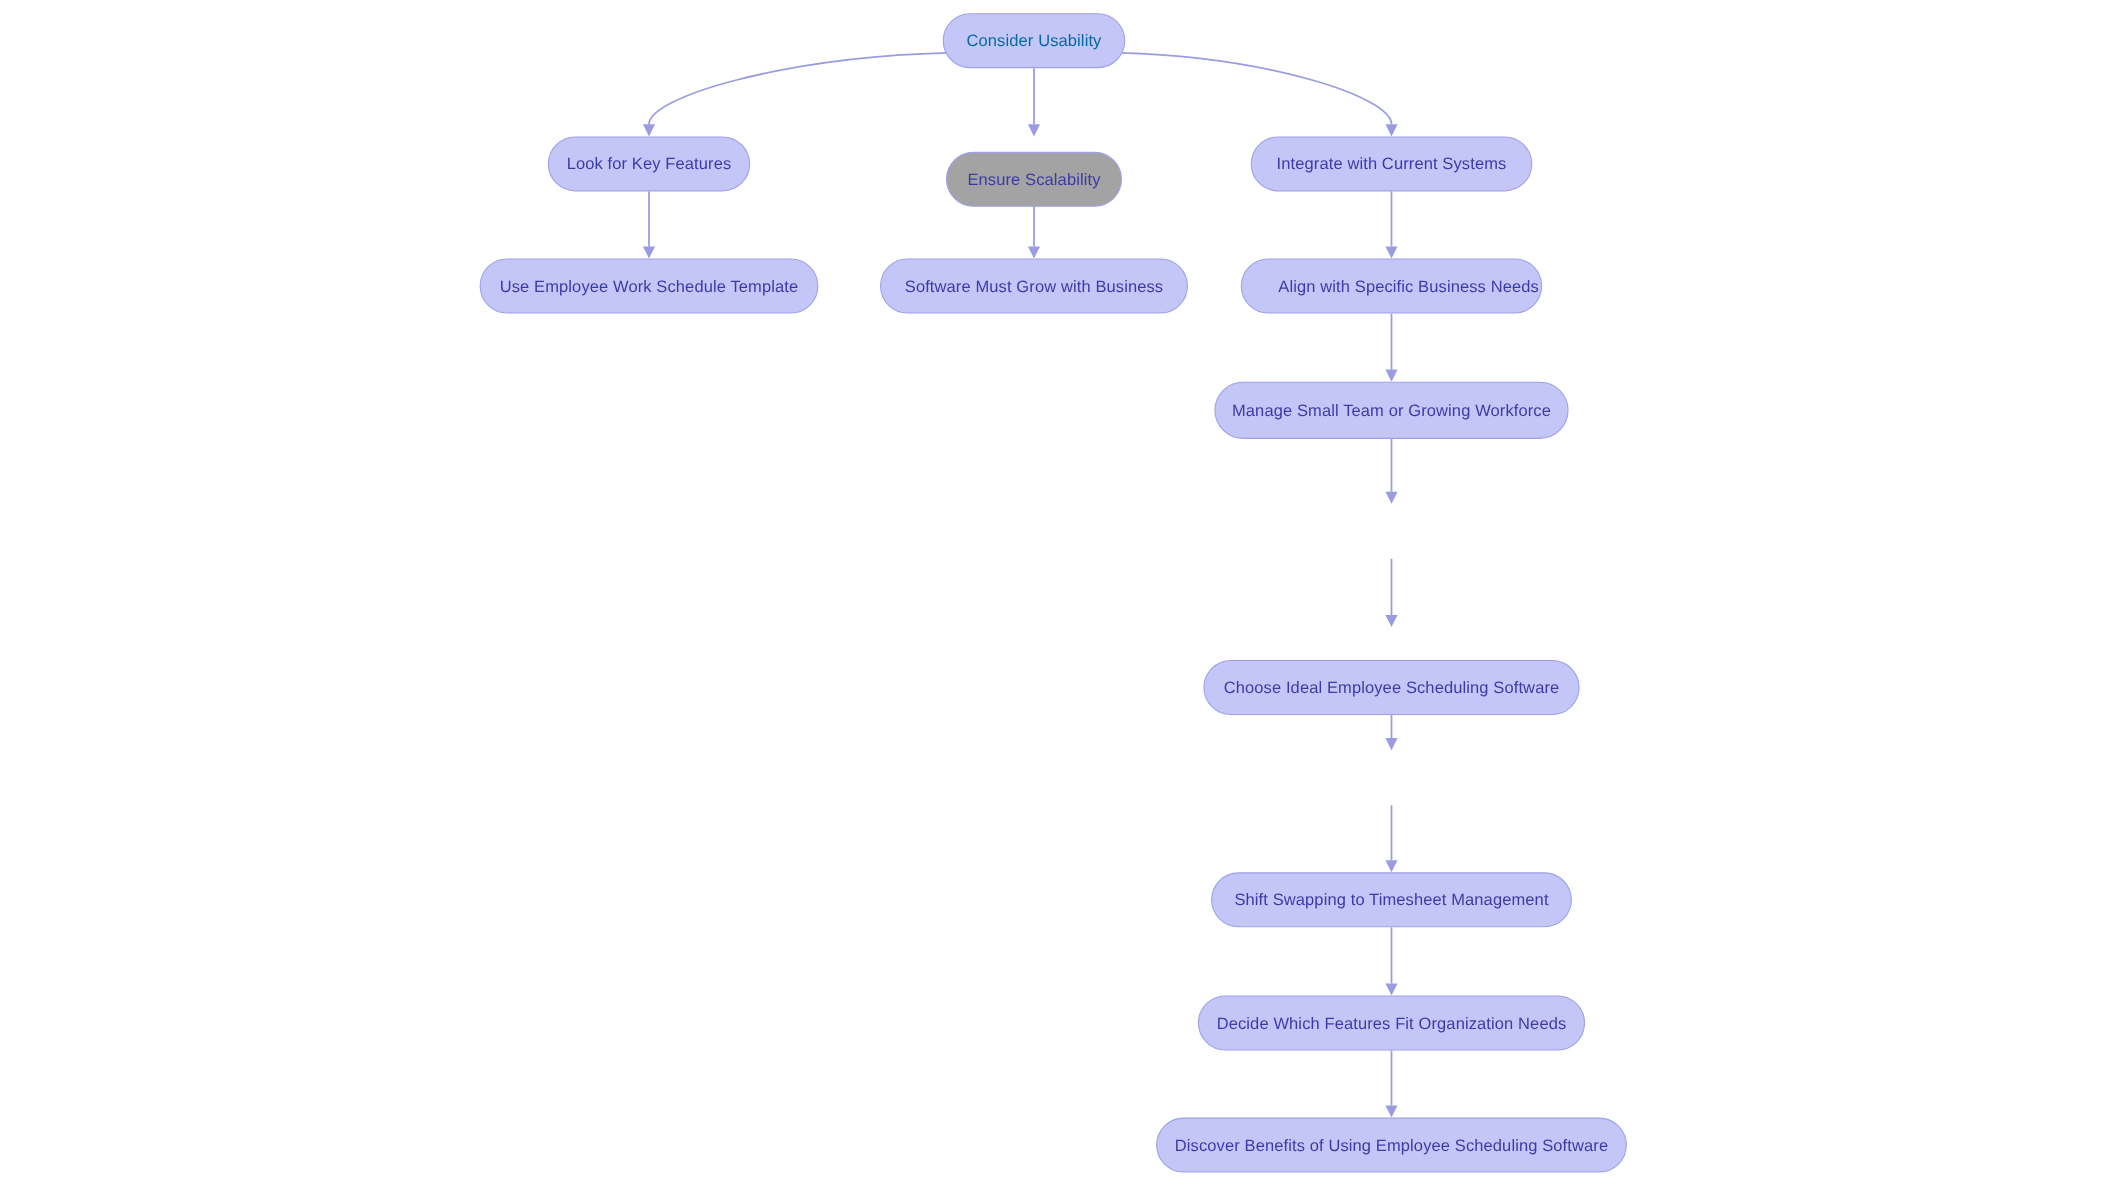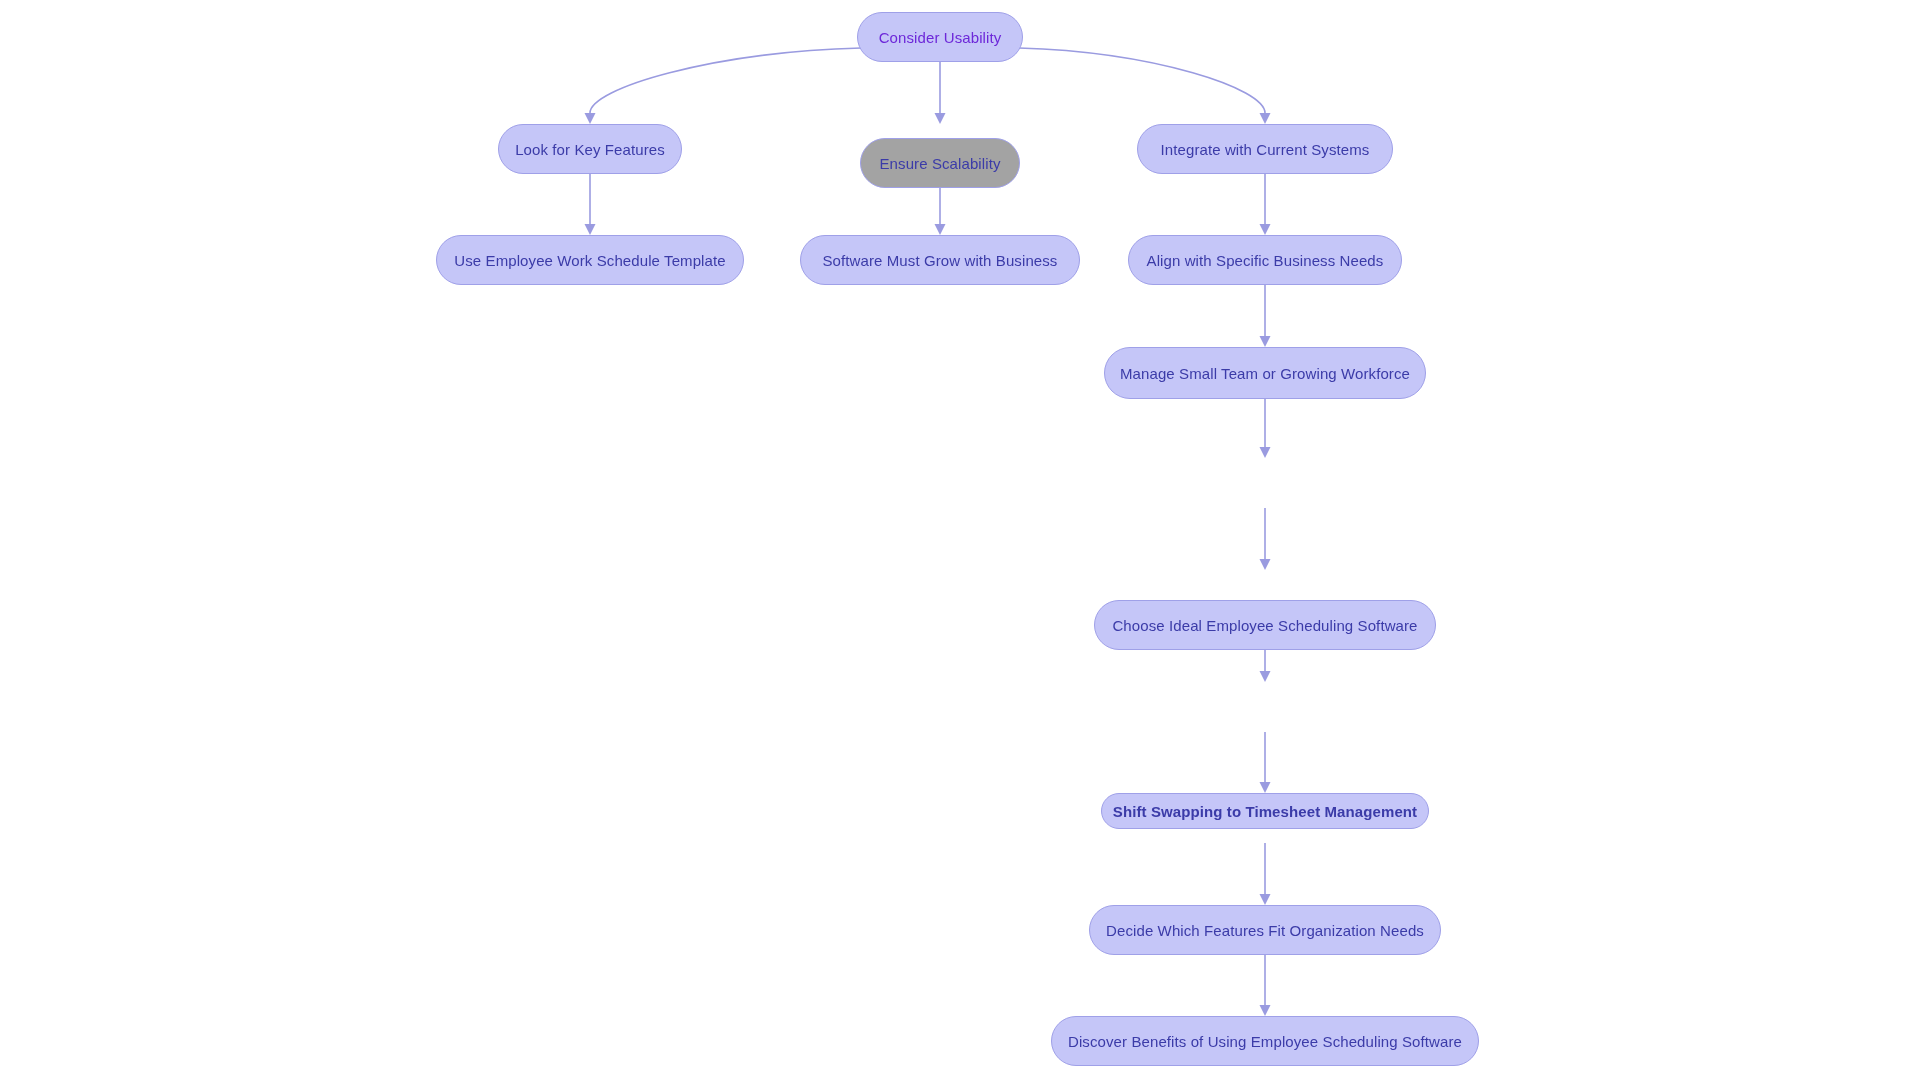--- a/index.html
+++ b/index.html
@@ -109,48 +109,48 @@
       <g>
         <line x1="1265" y1="843" x2="1265" y2="894" stroke="#9a9be0" stroke-width="1.6"></line>
         <polygon points="1259.5,894 1270.5,894 1265,905" fill="#9a9be0"></polygon>
       </g>
       <g>
         <line x1="1265" y1="955" x2="1265" y2="1005" stroke="#9a9be0" stroke-width="1.6"></line>
         <polygon points="1259.5,1005 1270.5,1005 1265,1016" fill="#9a9be0"></polygon>
       </g>
     </svg>
   <div id="node-layer">
-      <div class="node" style="left: 857px; top: 12px; width: 166px; height: 50px; background: rgb(197, 198, 248); border-color: rgb(159, 160, 232); color: #6d28d9; text-align: center;">
+      <div class="node" style="left: 857px; top: 12px; width: 166px; height: 50px; background: rgb(197, 198, 248); border-color: rgb(159, 160, 232); color: #0369a1; text-align: center;">
         <span class="node-label">Consider Usability</span>
       </div>
       <div class="node" style="left: 498px; top: 124px; width: 184px; height: 50px; background: rgb(197, 198, 248); border-color: rgb(159, 160, 232); color: rgb(59, 59, 168);">
         <span class="node-label">Look for Key Features</span>
       </div>
       <div class="node" style="left: 860px; top: 124px; width: 160px; height: 50px; background: #a3a3a3; border-color: rgb(159, 160, 232); color: rgb(59, 59, 168); margin-top: 14px;">
         <span class="node-label">Ensure Scalability</span>
       </div>
       <div class="node" style="left: 1137px; top: 124px; width: 256px; height: 50px; background: rgb(197, 198, 248); border-color: rgb(159, 160, 232); color: rgb(59, 59, 168);">
         <span class="node-label">Integrate with Current Systems</span>
       </div>
       <div class="node" style="left: 436px; top: 235px; width: 308px; height: 50px; background: rgb(197, 198, 248); border-color: rgb(159, 160, 232); color: rgb(59, 59, 168);">
         <span class="node-label">Use Employee Work Schedule Template</span>
       </div>
       <div class="node" style="left: 800px; top: 235px; width: 280px; height: 50px; background: rgb(197, 198, 248); border-color: rgb(159, 160, 232); color: rgb(59, 59, 168);">
         <span class="node-label">Software Must Grow with Business</span>
       </div>
-      <div class="node" style="left: 1128px; top: 235px; width: 274px; height: 50px; background: rgb(197, 198, 248); border-color: rgb(159, 160, 232); color: rgb(59, 59, 168);">
+      <div class="node" style="left: 1128px; top: 235px; width: 274px; height: 50px; background: rgb(197, 198, 248); border-color: rgb(159, 160, 232); color: rgb(59, 59, 168); justify-content: flex-end;">
         <span class="node-label">Align with Specific Business Needs</span>
       </div>
       <div class="node" style="left: 1104px; top: 347px; width: 322px; height: 52px; background: rgb(197, 198, 248); border-color: rgb(159, 160, 232); color: rgb(59, 59, 168);">
         <span class="node-label">Manage Small Team or Growing Workforce</span>
       </div>
       <div class="node" style="left: 1094px; top: 570px; width: 342px; height: 50px; background: rgb(197, 198, 248); border-color: rgb(159, 160, 232); color: rgb(59, 59, 168); margin-top: 30px;">
         <span class="node-label">Choose Ideal Employee Scheduling Software</span>
       </div>
-      <div class="node" style="left: 1101px; top: 793px; width: 328px; height: 36px; background: rgb(197, 198, 248); border-color: rgb(159, 160, 232); color: rgb(59, 59, 168); font-weight: bold;">
+      <div class="node" style="left: 1101px; top: 793px; width: 328px; height: 50px; background: rgb(197, 198, 248); border-color: rgb(159, 160, 232); color: rgb(59, 59, 168);">
         <span class="node-label">Shift Swapping to Timesheet Management</span>
       </div>
       <div class="node" style="left: 1089px; top: 905px; width: 352px; height: 50px; background: rgb(197, 198, 248); border-color: rgb(159, 160, 232); color: rgb(59, 59, 168);">
         <span class="node-label">Decide Which Features Fit Organization Needs</span>
       </div>
       <div class="node" style="left: 1051px; top: 1016px; width: 428px; height: 50px; background: rgb(197, 198, 248); border-color: rgb(159, 160, 232); color: rgb(59, 59, 168);">
         <span class="node-label">Discover Benefits of Using Employee Scheduling Software</span>
       </div>
     </div>
 </div>

